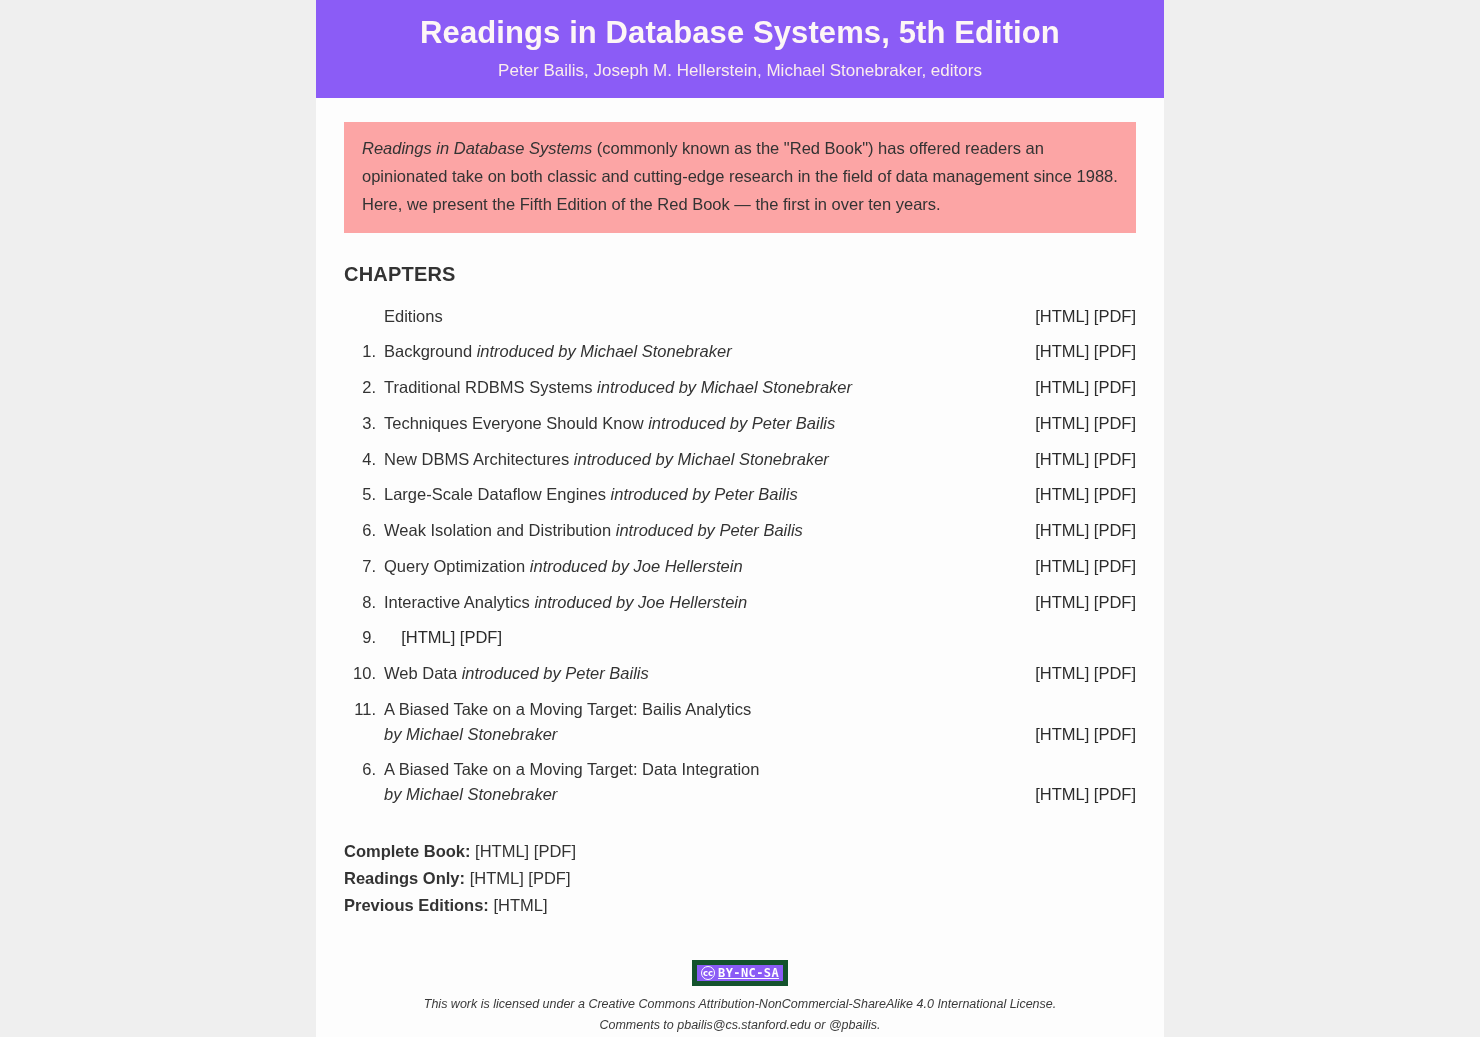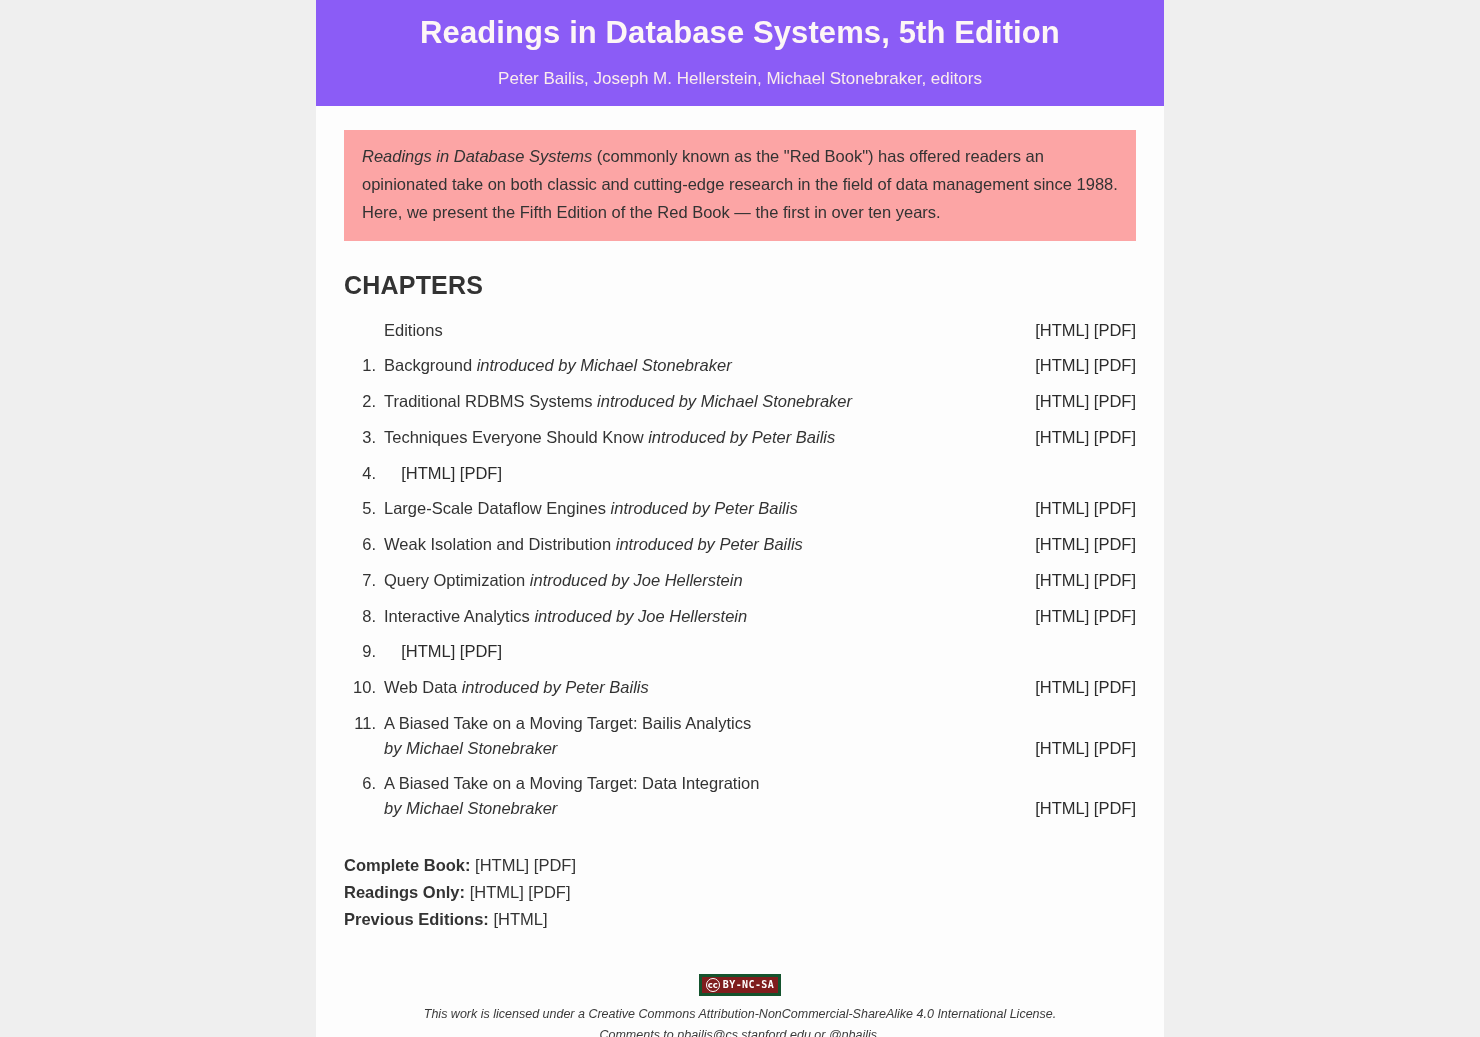--- a/index.html
+++ b/index.html
@@ -28,42 +28,42 @@
   .masthead-title {
     font-size: 31px;
     font-weight: bold;
     color: #FDF6F6;
     line-height: 1.2;
     letter-spacing: 0.1px;
   }
   .masthead-sub {
     font-size: 17px;
     color: #FBEDED;
-    margin-top: 18px;
+    margin-top: 10px;
     line-height: 1.2;
   }
   
   .card {
     background: #FDFDFD;
     padding: 24px 28px 18px 28px;
     min-height: 884px;
     box-sizing: border-box;
   }
   
   .intro {
     background: #fca5a5;
     padding: 12px 18px 14px 18px;
     font-size: 16.5px;
     line-height: 1.72;
     color: #333333;
   }
   .intro .it { font-style: italic; }
   
   .section-title {
-    font-size: 25px;
+    font-size: 20px;
     font-weight: bold;
     color: #333333;
     margin: 30px 0 0 0;
     letter-spacing: 0.2px;
   }
   .chapter-list {
     margin: 12px 0 0 0;
     padding: 0;
     list-style: none;
   }
@@ -122,22 +122,22 @@
     color: #333333;
     text-decoration: none;
   }
   
   .footer {
     margin-top: 40px;
     text-align: center;
   }
   .cc-badge {
     display: inline-block;
-    background: #7f1d1d;
-    border: 3px solid #14532d;
+    background: #8b5cf6;
+    border: 5px solid #14532d;
     padding: 1px 2px;
     line-height: 0;
     vertical-align: middle;
   }
   .cc-badge-inner {
     display: flex;
     align-items: center;
     gap: 3px;
     padding: 0 2px;
   }
@@ -149,24 +149,25 @@
     font-weight: bold;
     line-height: 12px;
     padding: 0 1px;
     border: 1px solid #ffffff;
     border-radius: 7px;
   }
   .cc-terms {
     display: inline-block;
     color: #FFFFFF;
     font-family: "DejaVu Sans Mono", monospace;
-    font-size: 10px;
+    font-size: 12px;
     font-weight: bold;
     line-height: 12px;
     letter-spacing: 0.4px;
+    text-decoration: underline;
   }
   .license-line {
     font-size: 12.5px;
     font-style: italic;
     color: #3A3A3A;
     margin-top: 9px;
     line-height: 1.5;
   }
   .license-line a {
     color: #3A3A3A;
@@ -218,20 +219,21 @@
           <span class="chapter-title"><span>Traditional RDBMS Systems</span> <span class="by">introduced by Michael Stonebraker</span></span>
           <span class="links"><a href="#">[HTML]</a> <a href="#">[PDF]</a></span>
         </li>
         <li class="chapter-row">
           <span class="chapter-num">3.</span>
           <span class="chapter-title"><span>Techniques Everyone Should Know</span> <span class="by">introduced by Peter Bailis</span></span>
           <span class="links"><a href="#">[HTML]</a> <a href="#">[PDF]</a></span>
         </li>
         <li class="chapter-row">
           <span class="chapter-num">4.</span>
+          <span class="chapter-title"><span>New DBMS Architectures</span> <span class="by">introduced by Michael Stonebraker</span></span>
           <span class="links"><a href="#">[HTML]</a> <a href="#">[PDF]</a></span>
         </li>
         <li class="chapter-row">
           <span class="chapter-num">5.</span>
           <span class="chapter-title"><span>Large-Scale Dataflow Engines</span> <span class="by">introduced by Peter Bailis</span></span>
           <span class="links"><a href="#">[HTML]</a> <a href="#">[PDF]</a></span>
         </li>
         <li class="chapter-row">
           <span class="chapter-num">6.</span>
           <span class="chapter-title"><span>Weak Isolation and Distribution</span> <span class="by">introduced by Peter Bailis</span></span>

